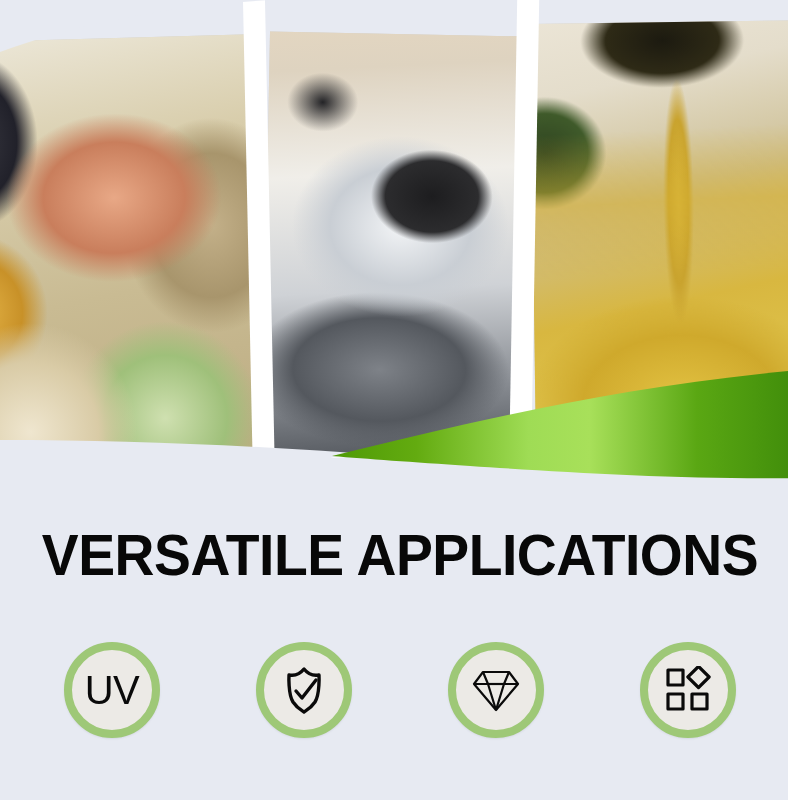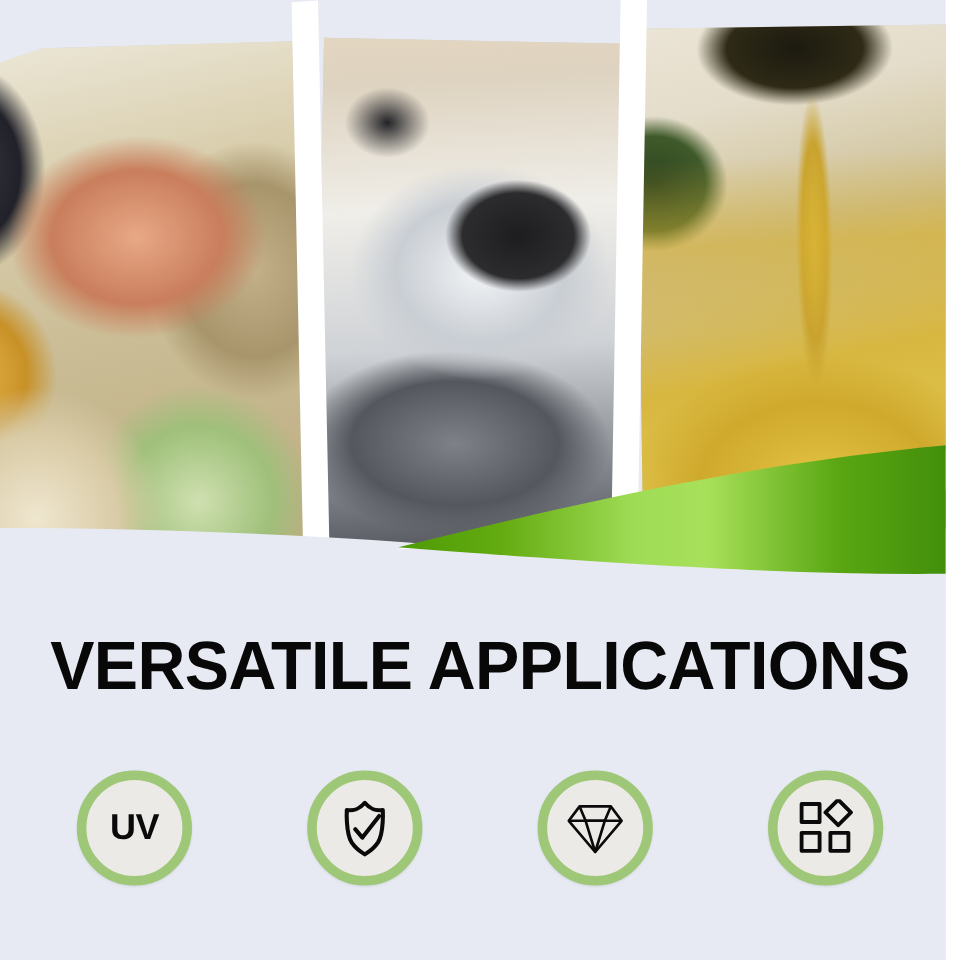--- a/index.html
+++ b/index.html
@@ -164,22 +164,22 @@
     background: #eceae6;
     border: 8px solid #9ec877;
     box-sizing: border-box;
     display: flex;
     align-items: center;
     justify-content: center;
     box-shadow: 0 1px 2px rgba(90,100,120,0.13);
   }
   .badge-text {
     font-family: "Liberation Sans", sans-serif;
-    font-weight: bold;
-    font-size: 30px;
+    font-weight: normal;
+    font-size: 40px;
     letter-spacing: -0.5px;
     color: #0a0a0a;
     line-height: 1;
   }
   .badge svg { display: block; }
 </style>
 </head>
 <body>
 
 <div id="banner">

